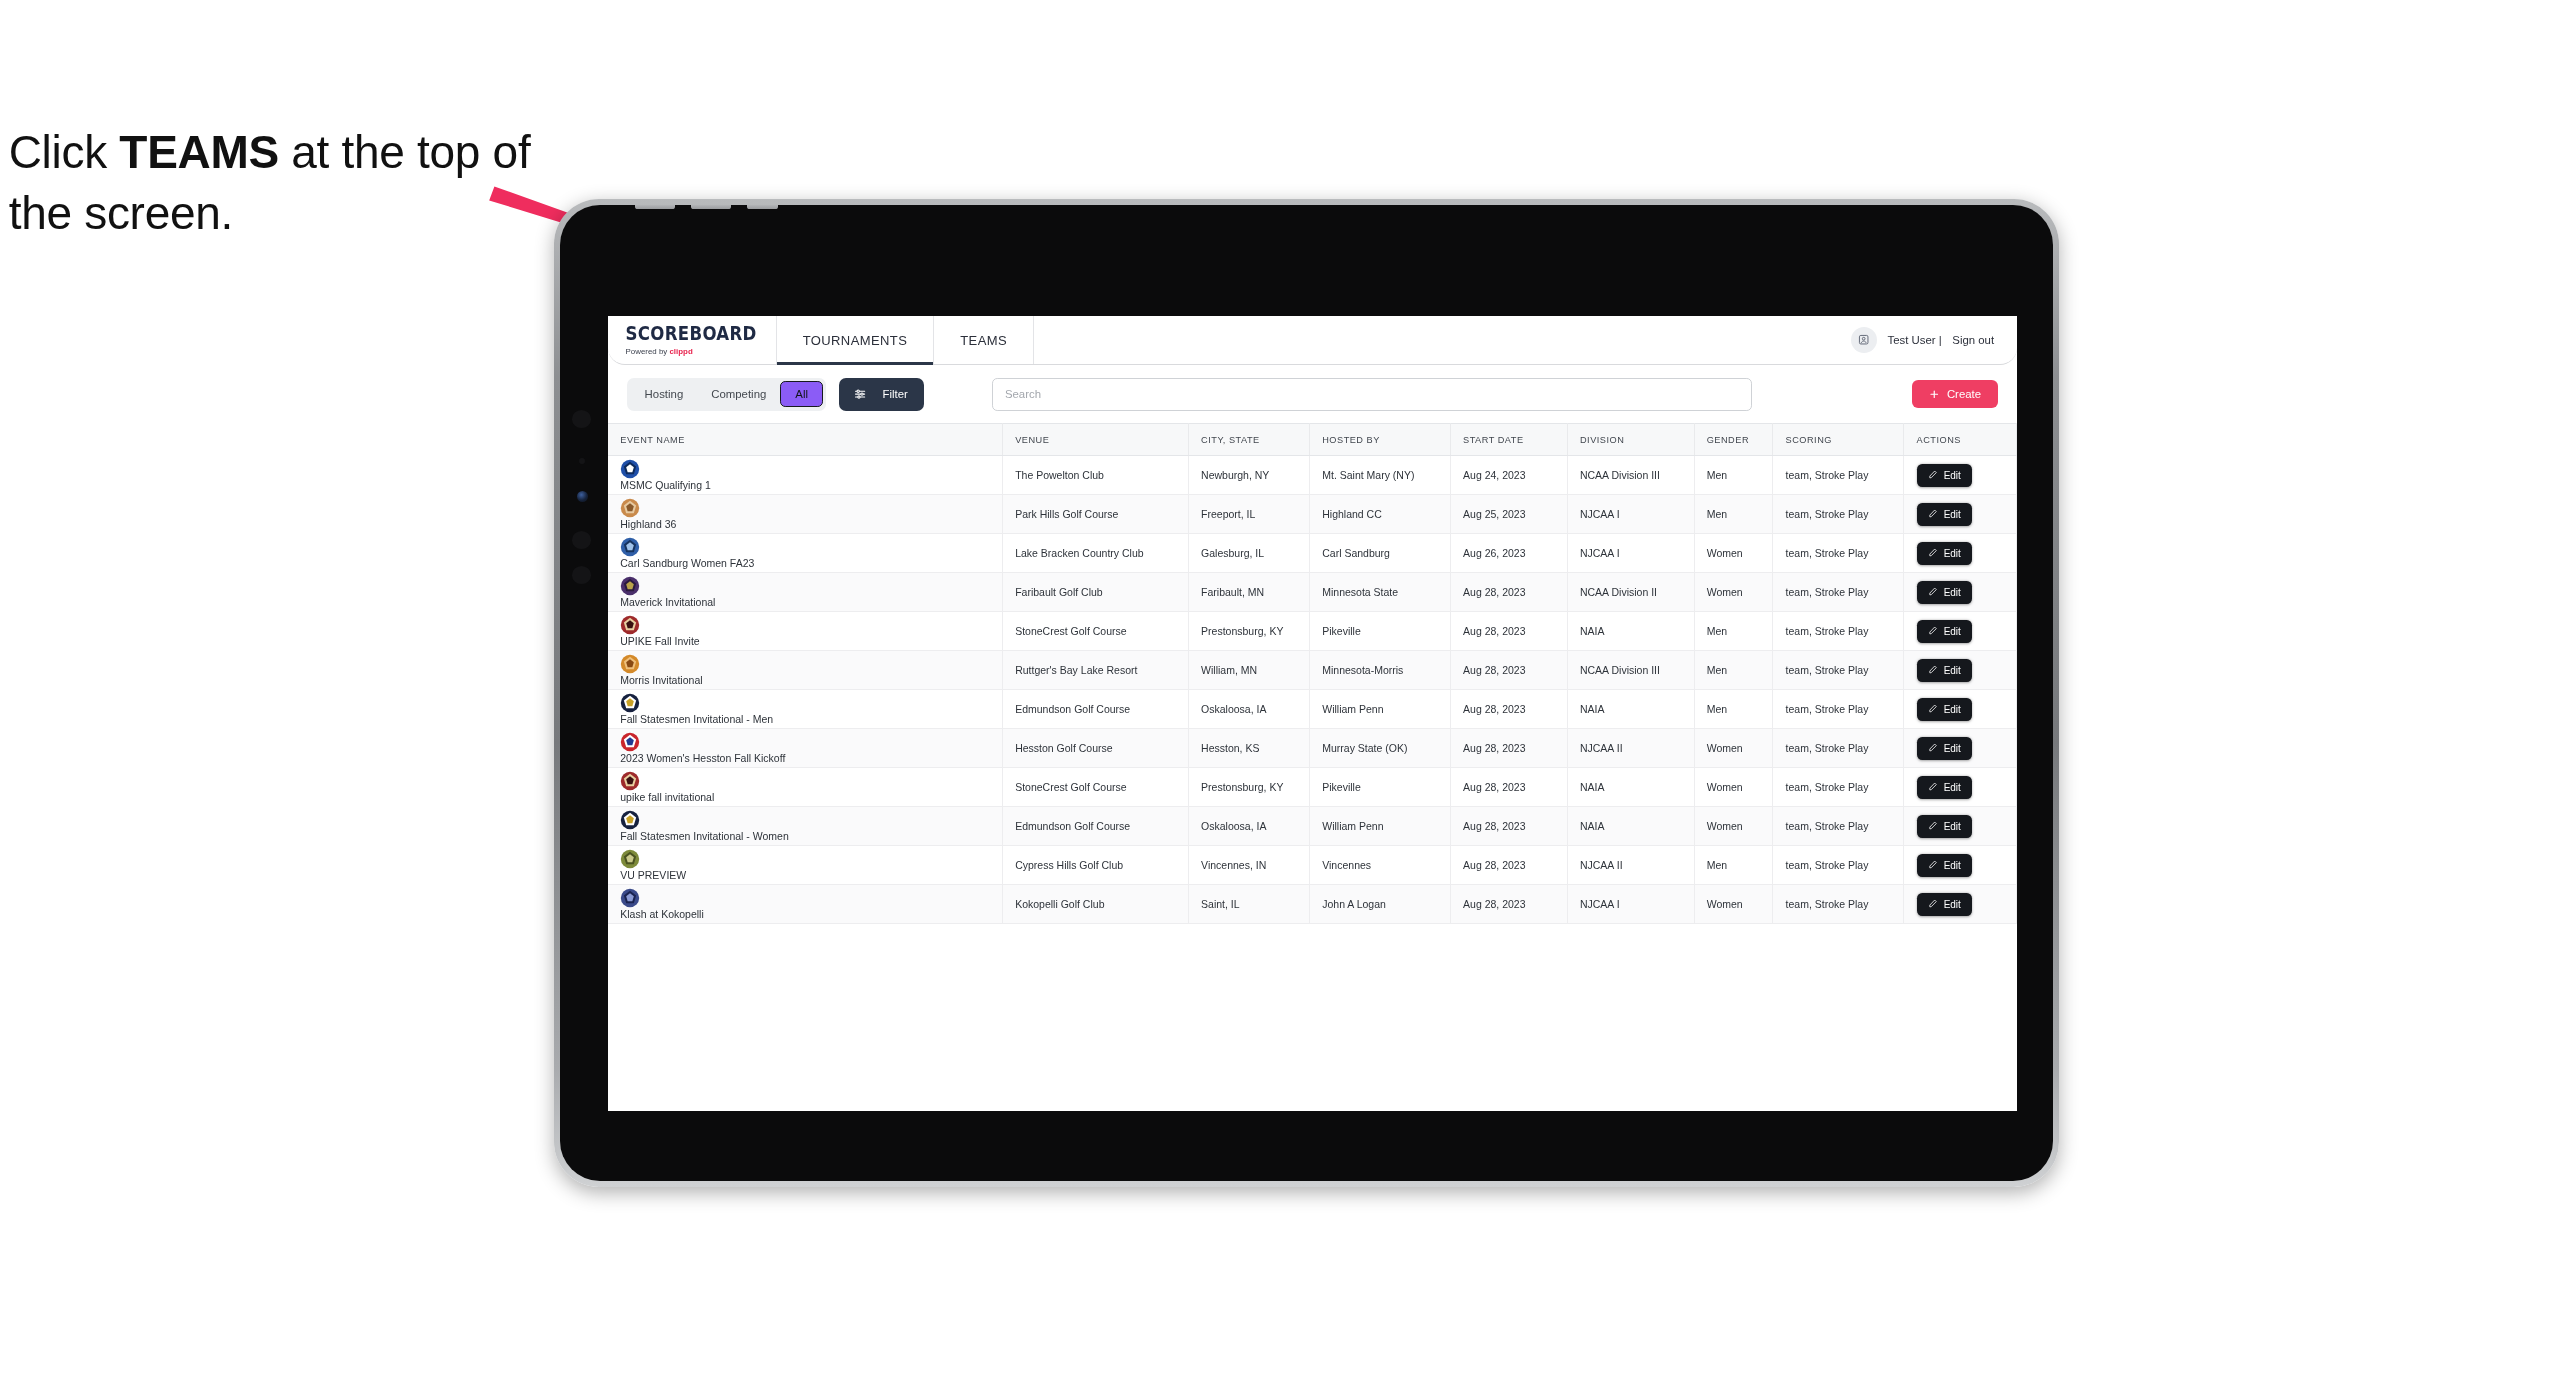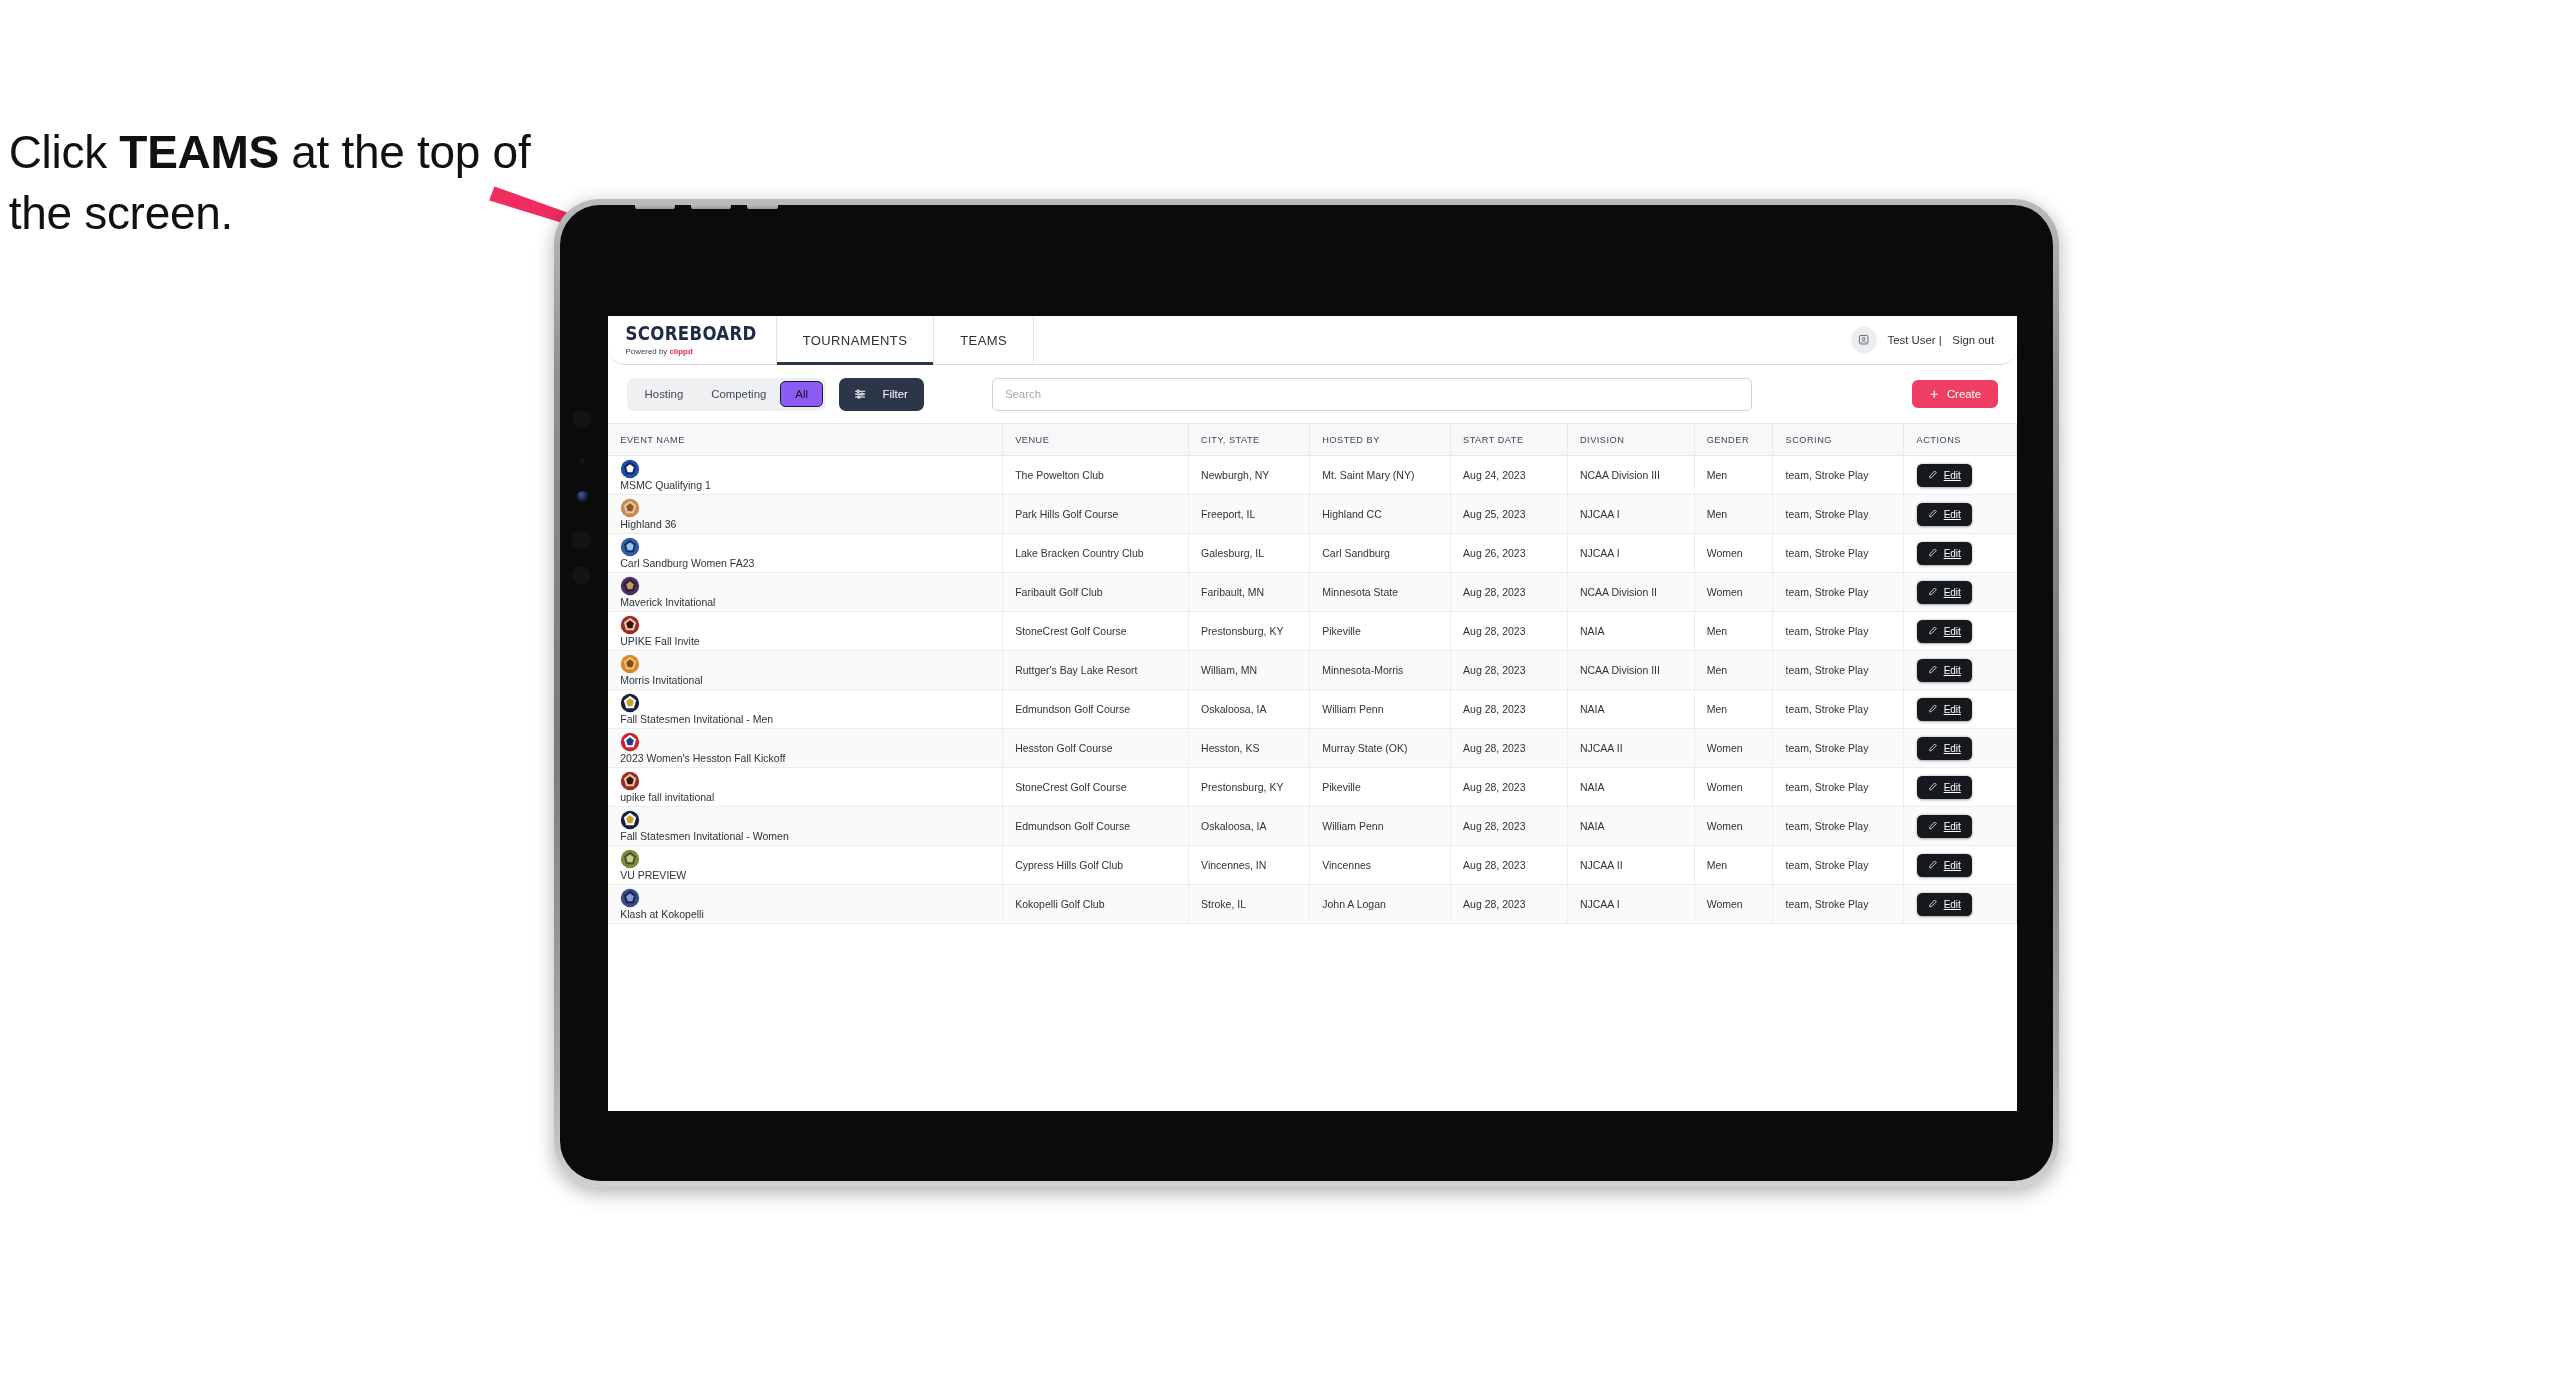--- a/index.html
+++ b/index.html
@@ -195,21 +195,20 @@
     display: block;
   }
   .edit-btn {
     display: inline-flex; align-items: center; gap: 6.1px;
     background: #15181d; color: #ffffff;
     border: none; border-radius: 5.2px;
     height: 23px; padding: 0 11.4px;
     font-size: 10px; cursor: pointer;
     font-family: "Liberation Sans", sans-serif;
     box-shadow: 0 0.9px 2.6px rgba(0,0,0,.35);
-    text-decoration: underline;
   }
   .pencil { width: 9.6px; height: 9.6px; }
 
   
   col.c-evt   { width: 28.0%; }
   col.c-ven   { width: 13.2%; }
   col.c-city  { width:  8.6%; }
   col.c-host  { width: 10.0%; }
   col.c-date  { width:  8.3%; }
   col.c-div   { width:  9.0%; }
@@ -575,21 +574,21 @@
               </tr>
               <tr>
                 <td style="padding: 0px 8.7px 0px 12.2px;">
                   <div class="evt"><svg class="team-logo" viewBox="0 0 24 24">
                       <circle cx="12" cy="12" r="11" fill="#3a4a8a"></circle>
                       <path d="M12 3.2 L19.4 9 L16.6 18.4 L7.4 18.4 L4.6 9 Z" fill="#1a2350"></path>
                       <path d="M12 6.4 L16.6 10 L14.8 15.9 L9.2 15.9 L7.4 10 Z" fill="#8a9ad4"></path>
                     </svg><span>Klash at Kokopelli</span></div>
                 </td>
                 <td>Kokopelli Golf Club</td>
-                <td>Stroke, IL</td>
+                <td>Saint, IL</td>
                 <td>John A Logan</td>
                 <td>Aug 28, 2023</td>
                 <td>NJCAA I</td>
                 <td>Women</td>
                 <td>team, Stroke Play</td>
                 <td><button class="edit-btn">
                     <svg class="pencil" viewBox="0 0 16 16" fill="none" stroke="#ffffff" stroke-width="1.3" stroke-linecap="round" stroke-linejoin="round">
                       <path d="M11.6 2.2 13.8 4.4 5.2 13H3v-2.2z"></path>
                     </svg>
                     <span>Edit</span>

